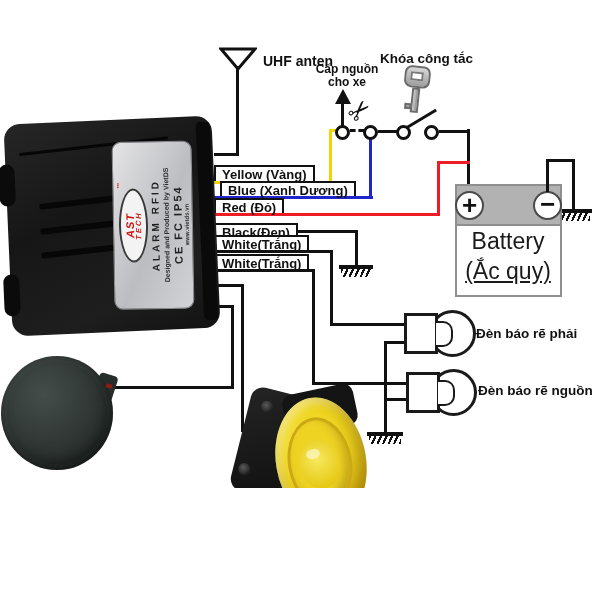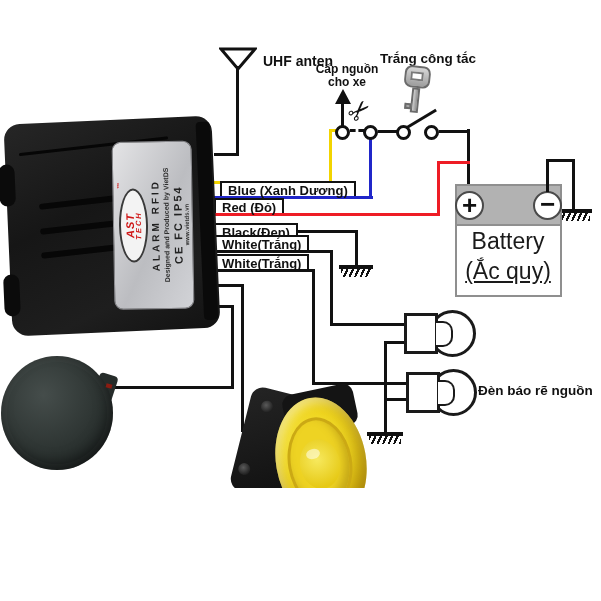--- a/index.html
+++ b/index.html
@@ -84,21 +84,21 @@
   <div class="wire" style="left:236px; top:66px; width:3px; height:90px;"></div>
   <div class="wire" style="left:214px; top:153px; width:25px; height:3px;"></div>
   <div class="toplbl" style="left:263px; top:53px; font-size:14px;">UHF anten</div>
 
   <div class="toplbl" style="left:308px; top:62px; width:78px; text-align:center; font-size:12px;">Cấp nguồn</div>
   <div class="toplbl" style="left:308px; top:75px; width:78px; text-align:center; font-size:12px;">cho xe</div>
   <div class="arrowhead" style="left:335px; top:89px;"></div>
   <div class="wire" style="left:341px; top:102px; width:3px; height:26px;"></div>
   <div class="scis" style="left:348px; top:95px;">✂</div>
 
-  <div class="toplbl" style="left:380px; top:51px; font-size:13.5px;">Trắng công tắc</div>
+  <div class="toplbl" style="left:380px; top:51px; font-size:13.5px;">Khóa công tắc</div>
   <div class="abs" style="left:400px; top:64px; width:36px; height:54px; transform:rotate(6deg);">
     <div class="keyhead"></div>
     <div class="keywin"></div>
     <div class="keyshaft"></div>
     <div class="keytooth"></div>
   </div>
 
   <div class="wire" style="left:350px; top:129px; width:14px; height:0; background:none; border-top:3px dashed #111;"></div>
   <div class="wire" style="left:378px; top:130px; width:20px; height:3px;"></div>
   <div class="wire" style="left:407px; top:126px; width:34px; height:3px; transform:rotate(-31deg); transform-origin:left center;"></div>
@@ -136,20 +136,21 @@
   <div class="gbar" style="left:556px; top:209px; width:36px; height:4px;"></div>
   <div class="ghatch" style="left:558px; top:213px; width:32px; height:8px;"></div>
   <div class="gbar" style="left:367px; top:432px; width:36px; height:4px;"></div>
   <div class="ghatch" style="left:369px; top:436px; width:32px; height:8px;"></div>
 
   <div class="term" style="left:335px; top:125px;"></div>
   <div class="term" style="left:363px; top:125px;"></div>
   <div class="term" style="left:396px; top:125px;"></div>
   <div class="term" style="left:424px; top:125px;"></div>
 
+  <div class="lblbox" style="left:214px; top:165px; height:16px;">Yellow (Vàng)</div>
   <div class="lblbox" style="left:220px; top:181px; height:15px;">Blue (Xanh Dương)</div>
   <div class="lblbox" style="left:214px; top:198px; height:15px;">Red (Đỏ)</div>
   <div class="lblbox" style="left:214px; top:223px; height:15px;">Black(Đen)</div>
   <div class="lblbox" style="left:214px; top:235px; height:15px;">White(Trắng)</div>
   <div class="lblbox" style="left:214px; top:254px; height:15px;">White(Trắng)</div>
 
   <div class="abs" style="left:455px; top:184px; width:107px; height:113px; border:2px solid #8f8f8f; background:#fff;">
     <div class="abs" style="left:0; top:0; width:103px; height:40px; background:#b2b2b2; border-bottom:2px solid #8f8f8f;"></div>
   </div>
   <div class="abs" style="left:455px; top:191px; width:29px; height:29px; border:2px solid #4a4a4a; border-radius:50%; background:#fff; text-align:center; font-size:26px; font-weight:900; line-height:24px;">+</div>
@@ -157,20 +158,21 @@
   <div class="battext" style="left:456px; top:228px;">Battery</div>
   <div class="battext" style="left:456px; top:258px;text-decoration:underline;">(Ắc quy)</div>
 
   <div class="wire" style="left:546px; top:159px; width:3px; height:33px;"></div>
   <div class="wire" style="left:546px; top:159px; width:29px; height:3px;"></div>
   <div class="wire" style="left:572px; top:159px; width:3px; height:52px;"></div>
 
   <div class="lampglass" style="left:429px; top:310px; width:47px; height:47px;"></div>
   <div class="lampsock" style="left:404px; top:313px; width:34px; height:41px;"></div>
   <div class="lampinner" style="left:436px; top:321px; width:17px; height:26px;"></div>
+  <div class="toplbl" style="left:476px; top:326px; font-size:13.5px;">Đèn báo rẽ phải</div>
 
   <div class="lampglass" style="left:430px; top:369px; width:47px; height:47px;"></div>
   <div class="lampsock" style="left:406px; top:372px; width:34px; height:41px;"></div>
   <div class="lampinner" style="left:438px; top:380px; width:17px; height:26px;"></div>
   <div class="toplbl" style="left:478px; top:383px; font-size:13.5px;">Đèn báo rẽ nguồn</div>
 
   <div class="wire" style="left:214px; top:305px; width:20px; height:3px;"></div>
   <div class="wire" style="left:231px; top:305px; width:3px; height:84px;"></div>
   <div class="wire" style="left:108px; top:386px; width:126px; height:3px;"></div>
   <div class="wire" style="left:214px; top:284px; width:30px; height:3px;"></div>

